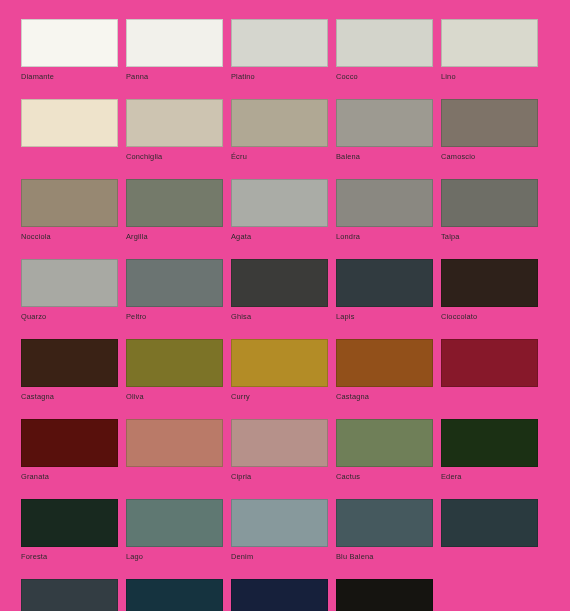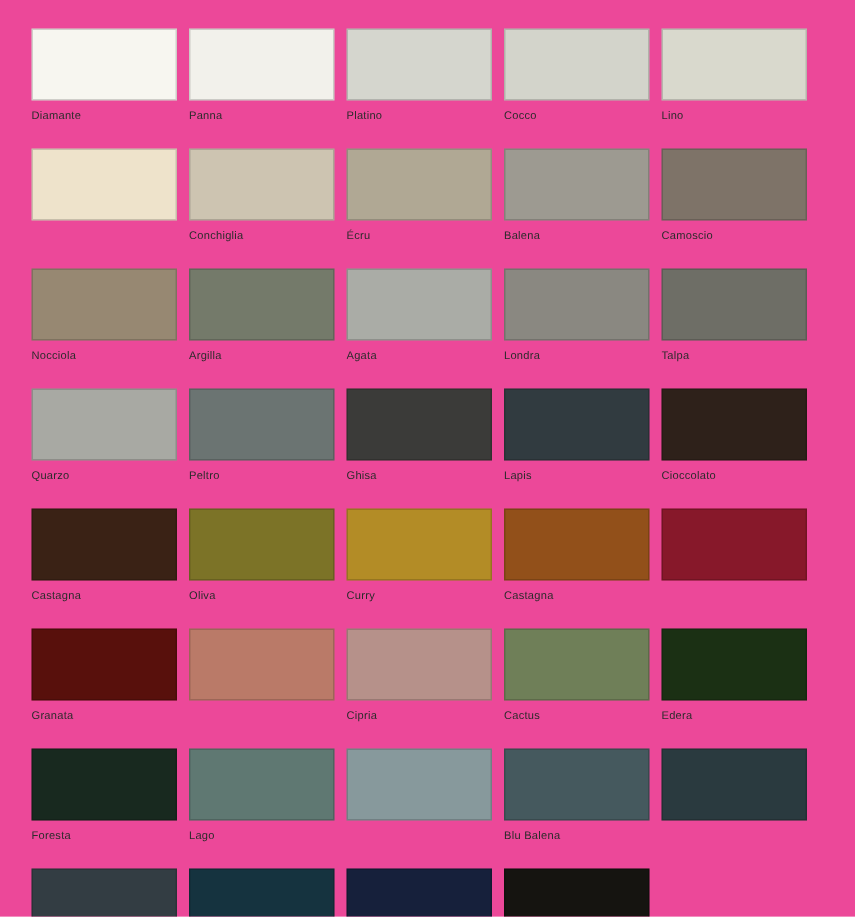--- a/index.html
+++ b/index.html
@@ -177,20 +177,21 @@
       <div class="swatch-cell">
         <span class="swatch-chip" style="background: rgb(24, 41, 31);"></span>
         <span class="swatch-label">Foresta</span>
       </div>
       <div class="swatch-cell">
         <span class="swatch-chip" style="background: rgb(95, 120, 114);"></span>
         <span class="swatch-label">Lago</span>
       </div>
       <div class="swatch-cell">
         <span class="swatch-chip" style="background: rgb(135, 153, 156);"></span>
+        <span class="swatch-label">Denim</span>
       </div>
       <div class="swatch-cell">
         <span class="swatch-chip" style="background: rgb(69, 89, 94);"></span>
         <span class="swatch-label">Blu Balena</span>
       </div>
       <div class="swatch-cell">
         <span class="swatch-chip" style="background: rgb(42, 58, 63);"></span>
       </div>
       <div class="swatch-cell">
         <span class="swatch-chip" style="background: rgb(51, 61, 67);"></span>

